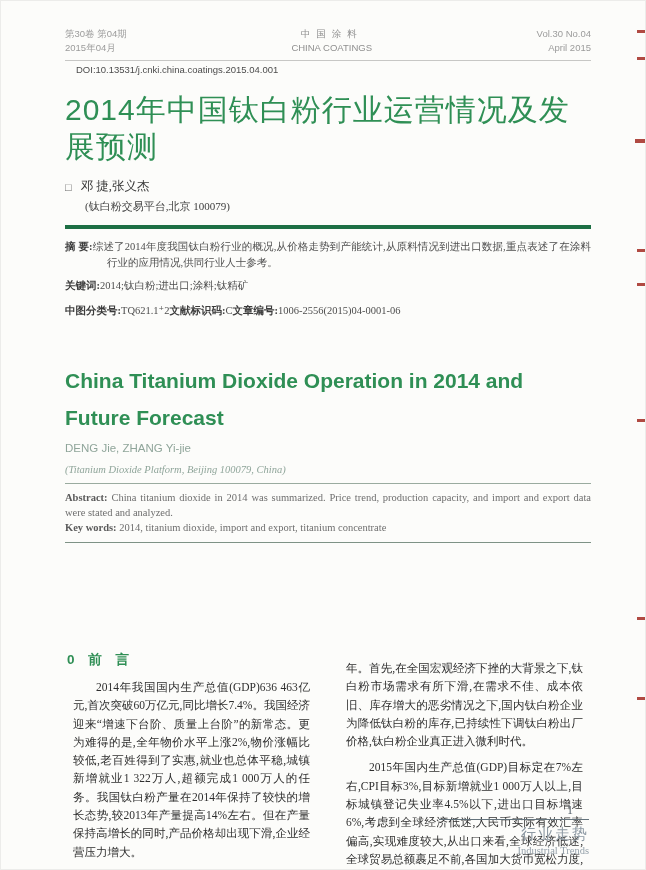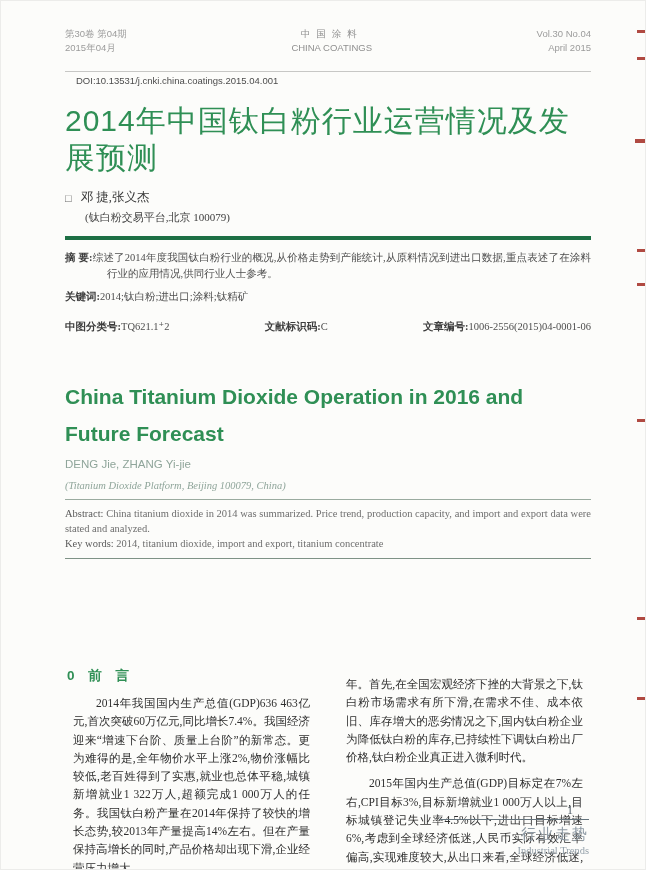--- a/index.html
+++ b/index.html
@@ -12,21 +12,21 @@
     font-family:"Liberation Serif","DejaVu Serif",serif;
     color:#333;
     overflow:hidden;
   }
   .content{position:absolute;left:64px;top:26px;width:526px;}
 
   
   .jheader{
     display:flex;justify-content:space-between;align-items:flex-end;
     font-size:9.5px;line-height:14px;color:#9b9b9b;
-    border-bottom:1px solid #c7c7c5;padding-bottom:16px;
+    border-bottom:1px solid #c7c7c5;padding-bottom:5px;
     font-family:"Liberation Sans","DejaVu Sans",sans-serif;
   }
   .jheader .cell{white-space:nowrap;}
   .jheader .center{text-align:center;color:#8f8f8f;}
   .jheader .center .cn{letter-spacing:6px;}
   .jheader .right{text-align:right;}
   .doi{font-size:9.5px;color:#4c4c4c;margin-top:3px;font-family:"Liberation Sans","DejaVu Sans",sans-serif;padding-left:11px;}
 
   
   .title-cn{
@@ -38,34 +38,34 @@
   .authors-row{margin-top:13px;font-size:12.5px;color:#3a3a3a;display:flex;align-items:center;}
   .author-marker{font-size:11px;color:#6a6a6a;margin-right:9px;}
   .affiliation-cn{margin-top:4px;margin-left:20px;font-size:11px;color:#3d3d3d;}
   .rule-green{height:4px;background:var(--rule_green,#1d6f44);margin-top:11px;}
 
   
   .abstract-cn{margin-top:10px;font-size:10.5px;line-height:15.5px;color:#4e4e4e;}
   .abs-line{padding-left:42px;text-indent:-42px;text-align:justify;}
   .abs-label,.kw-label,.meta-label{font-weight:bold;color:#3c3c3c;}
   .kw-line{margin-top:8px;}
-  .meta-line{display:flex;justify-content:space-between;margin-top:14px;}
+  .meta-line{display:flex;justify-content:flex-start;margin-top:9px;}
 
   
   .title-en{
     margin-top:44px;max-width:520px;
     font-family:"Liberation Sans","DejaVu Sans",sans-serif;
     font-weight:bold;font-size:21px;line-height:37px;
     color:var(--green,#2f8f55);
   }
   .authors-en{margin-top:6px;font-size:11.5px;color:#8fa59a;font-family:"Liberation Sans","DejaVu Sans",sans-serif;}
   .affiliation-en{margin-top:10px;font-size:10.5px;font-style:italic;color:#8fa59a;}
   .rule-thin{border:none;border-top:1px solid #9aab9f;margin:8px 0 6px 0;}
   .abstract-en{font-size:10.5px;line-height:15px;color:#6e6e6e;text-align:justify;}
-  .abstract-en .b{font-weight:normal;color:#5a5a5a;}
+  .abstract-en .b{font-weight:bold;color:#5a5a5a;}
   .rule-bottom{border:none;border-top:1px solid #7e9286;margin-top:7px;}
 
   
   .body-cols{display:flex;gap:20px;margin-top:108px;}
   .col{width:255px;font-size:11.5px;line-height:18.3px;text-align:justify;color:#2e2e2e;}
   .sec-heading{
     font-family:"Liberation Sans","DejaVu Sans",sans-serif;
     color:var(--green,#2f8f55);font-weight:bold;font-size:13.5px;
     letter-spacing:5px;margin:0 0 9px 2px;line-height:18px;
   }
@@ -119,21 +119,21 @@
       <div class="kw-line">
         <span class="kw-label">关键词:</span><span>2014;钛白粉;进出口;涂料;钛精矿</span>
       </div>
       <div class="meta-line">
         <span><span class="meta-label">中图分类号:</span><span>TQ621.1⁺2</span></span>
         <span><span class="meta-label">文献标识码:</span><span>C</span></span>
         <span><span class="meta-label">文章编号:</span><span>1006-2556(2015)04-0001-06</span></span>
       </div>
     </div>
 
-    <div class="title-en">China Titanium Dioxide Operation in 2016 and Future Forecast</div>
+    <div class="title-en">China Titanium Dioxide Operation in 2014 and Future Forecast</div>
     <div class="authors-en">DENG Jie, ZHANG Yi-jie</div>
     <div class="affiliation-en">(Titanium Dioxide Platform, Beijing 100079, China)</div>
     <hr class="rule-thin">
 
     <div class="abstract-en">
       <div>
         <span class="b">Abstract:</span><span> China titanium dioxide in 2014 was summarized. Price trend, production capacity, and import and export data were stated and analyzed.</span>
       </div>
       <div>
         <span class="b">Key words:</span><span> 2014, titanium dioxide, import and export, titanium concentrate</span>

